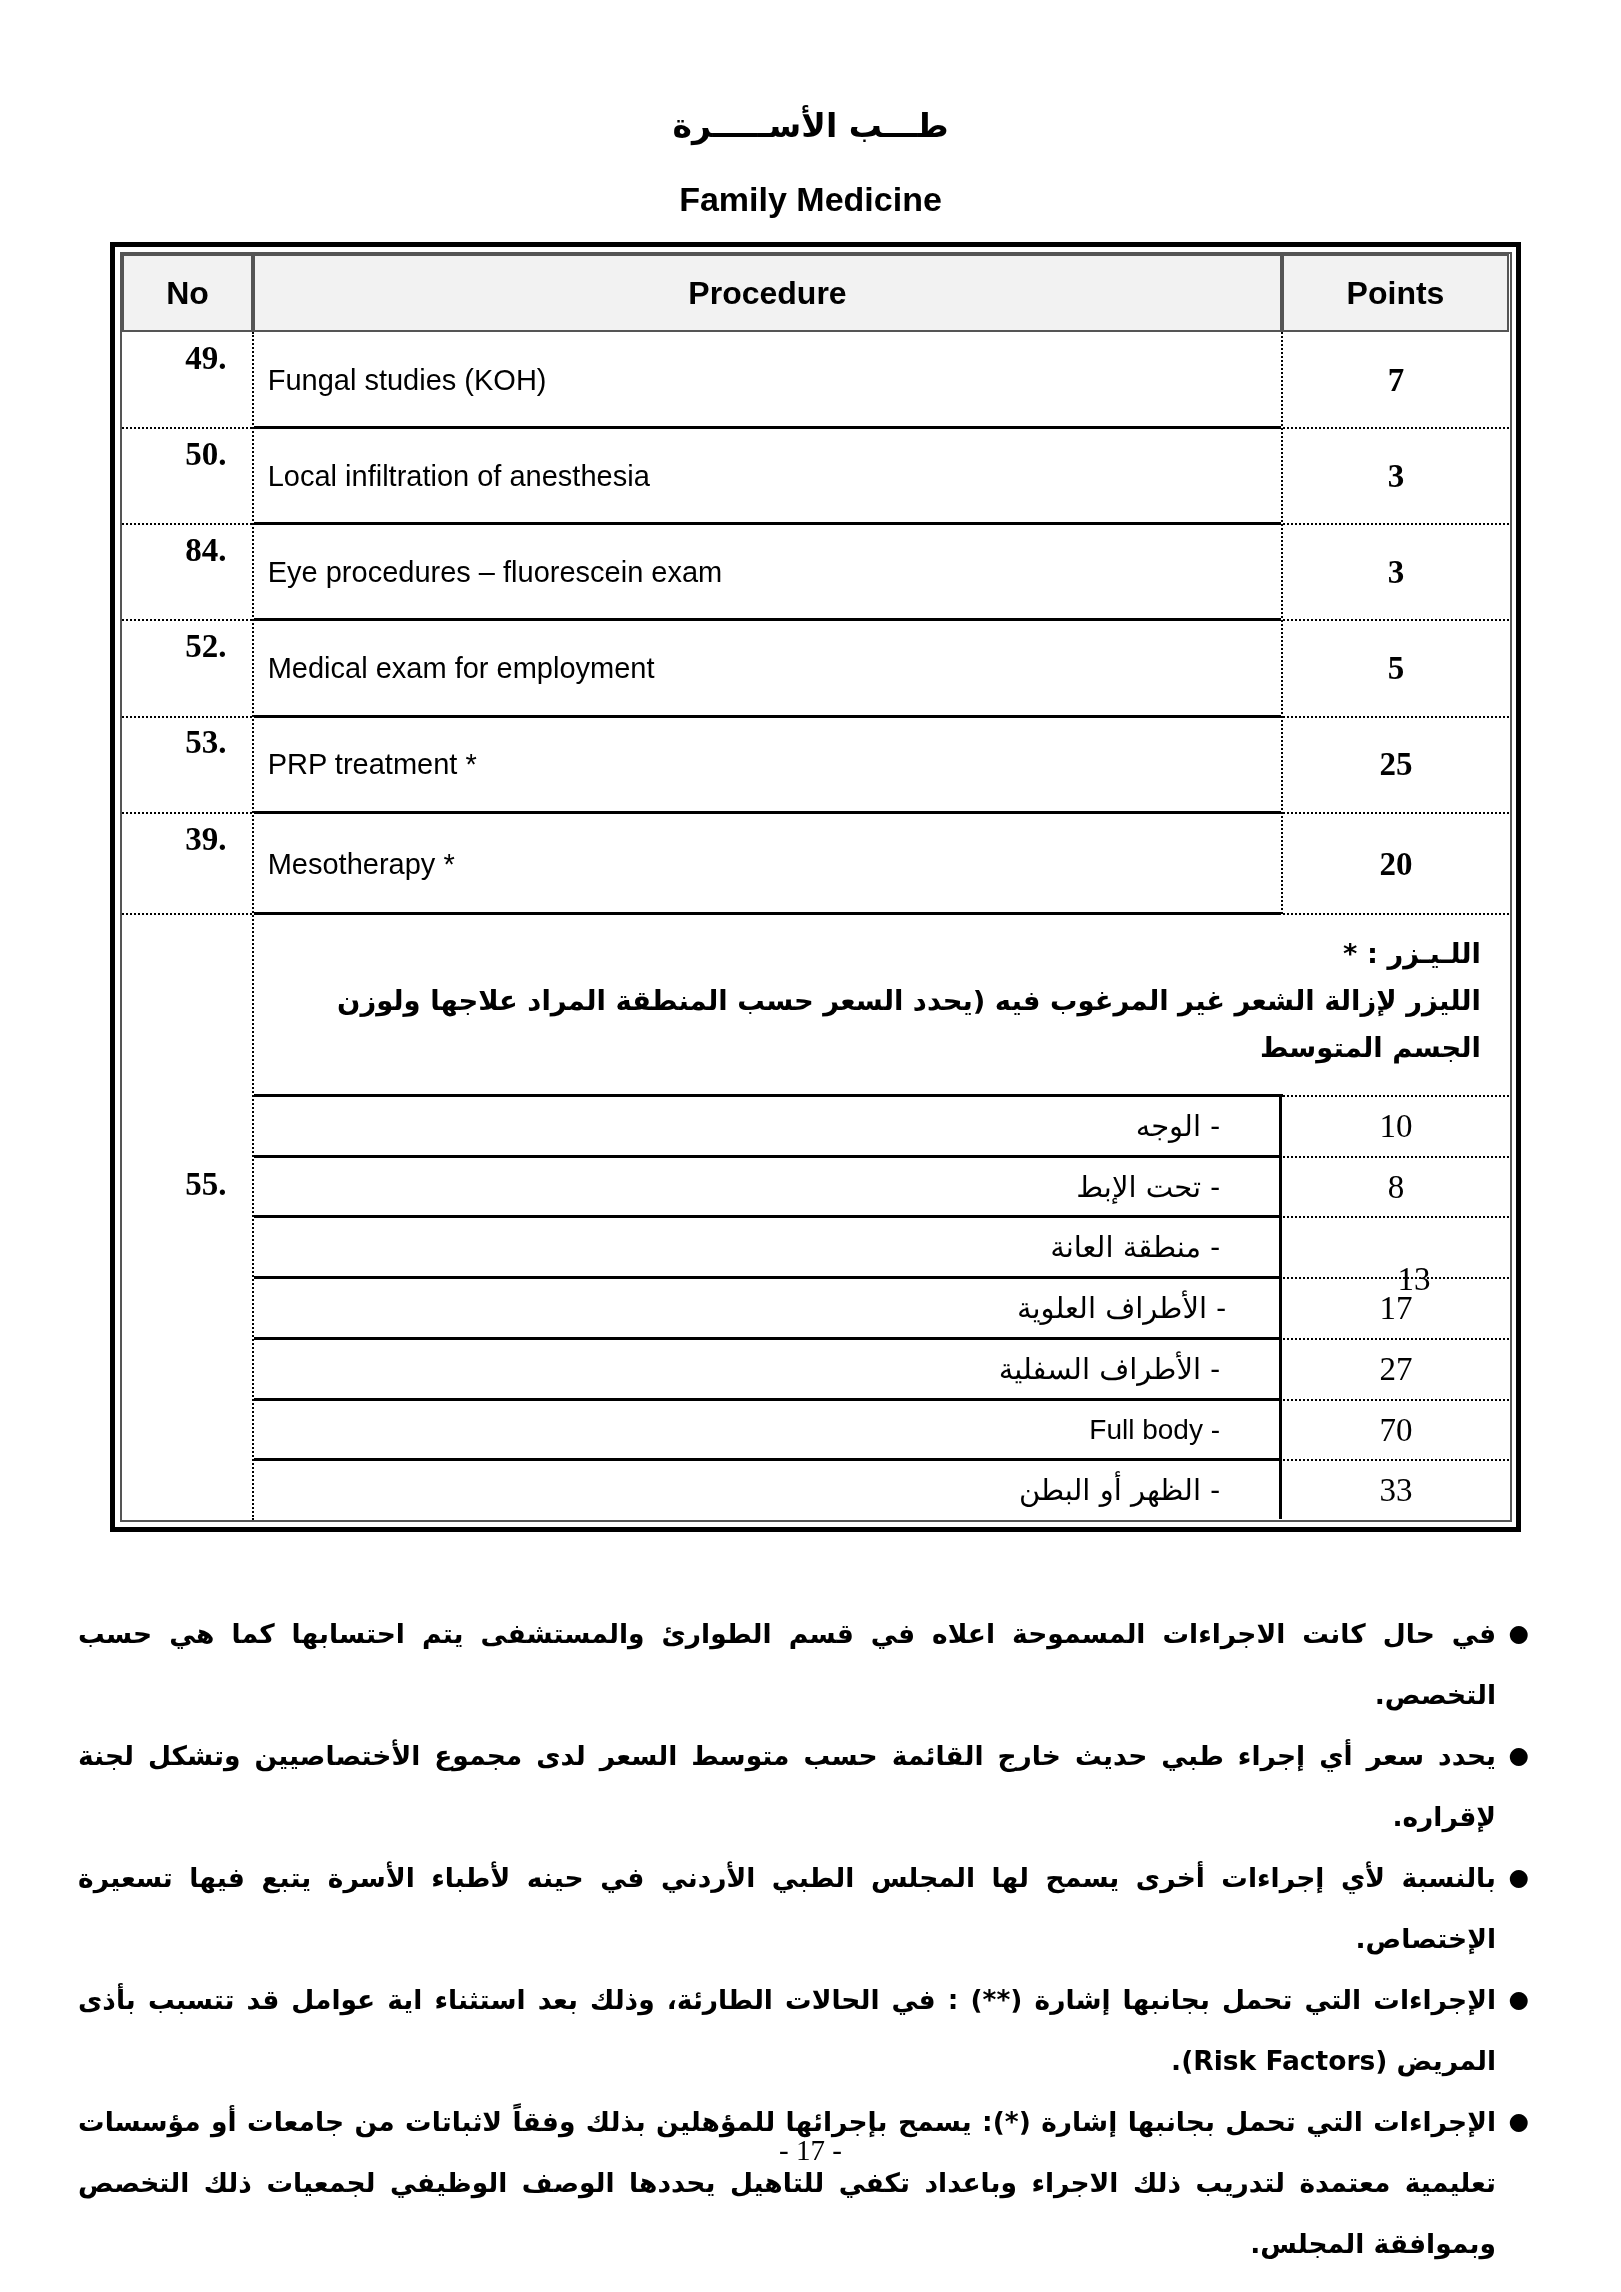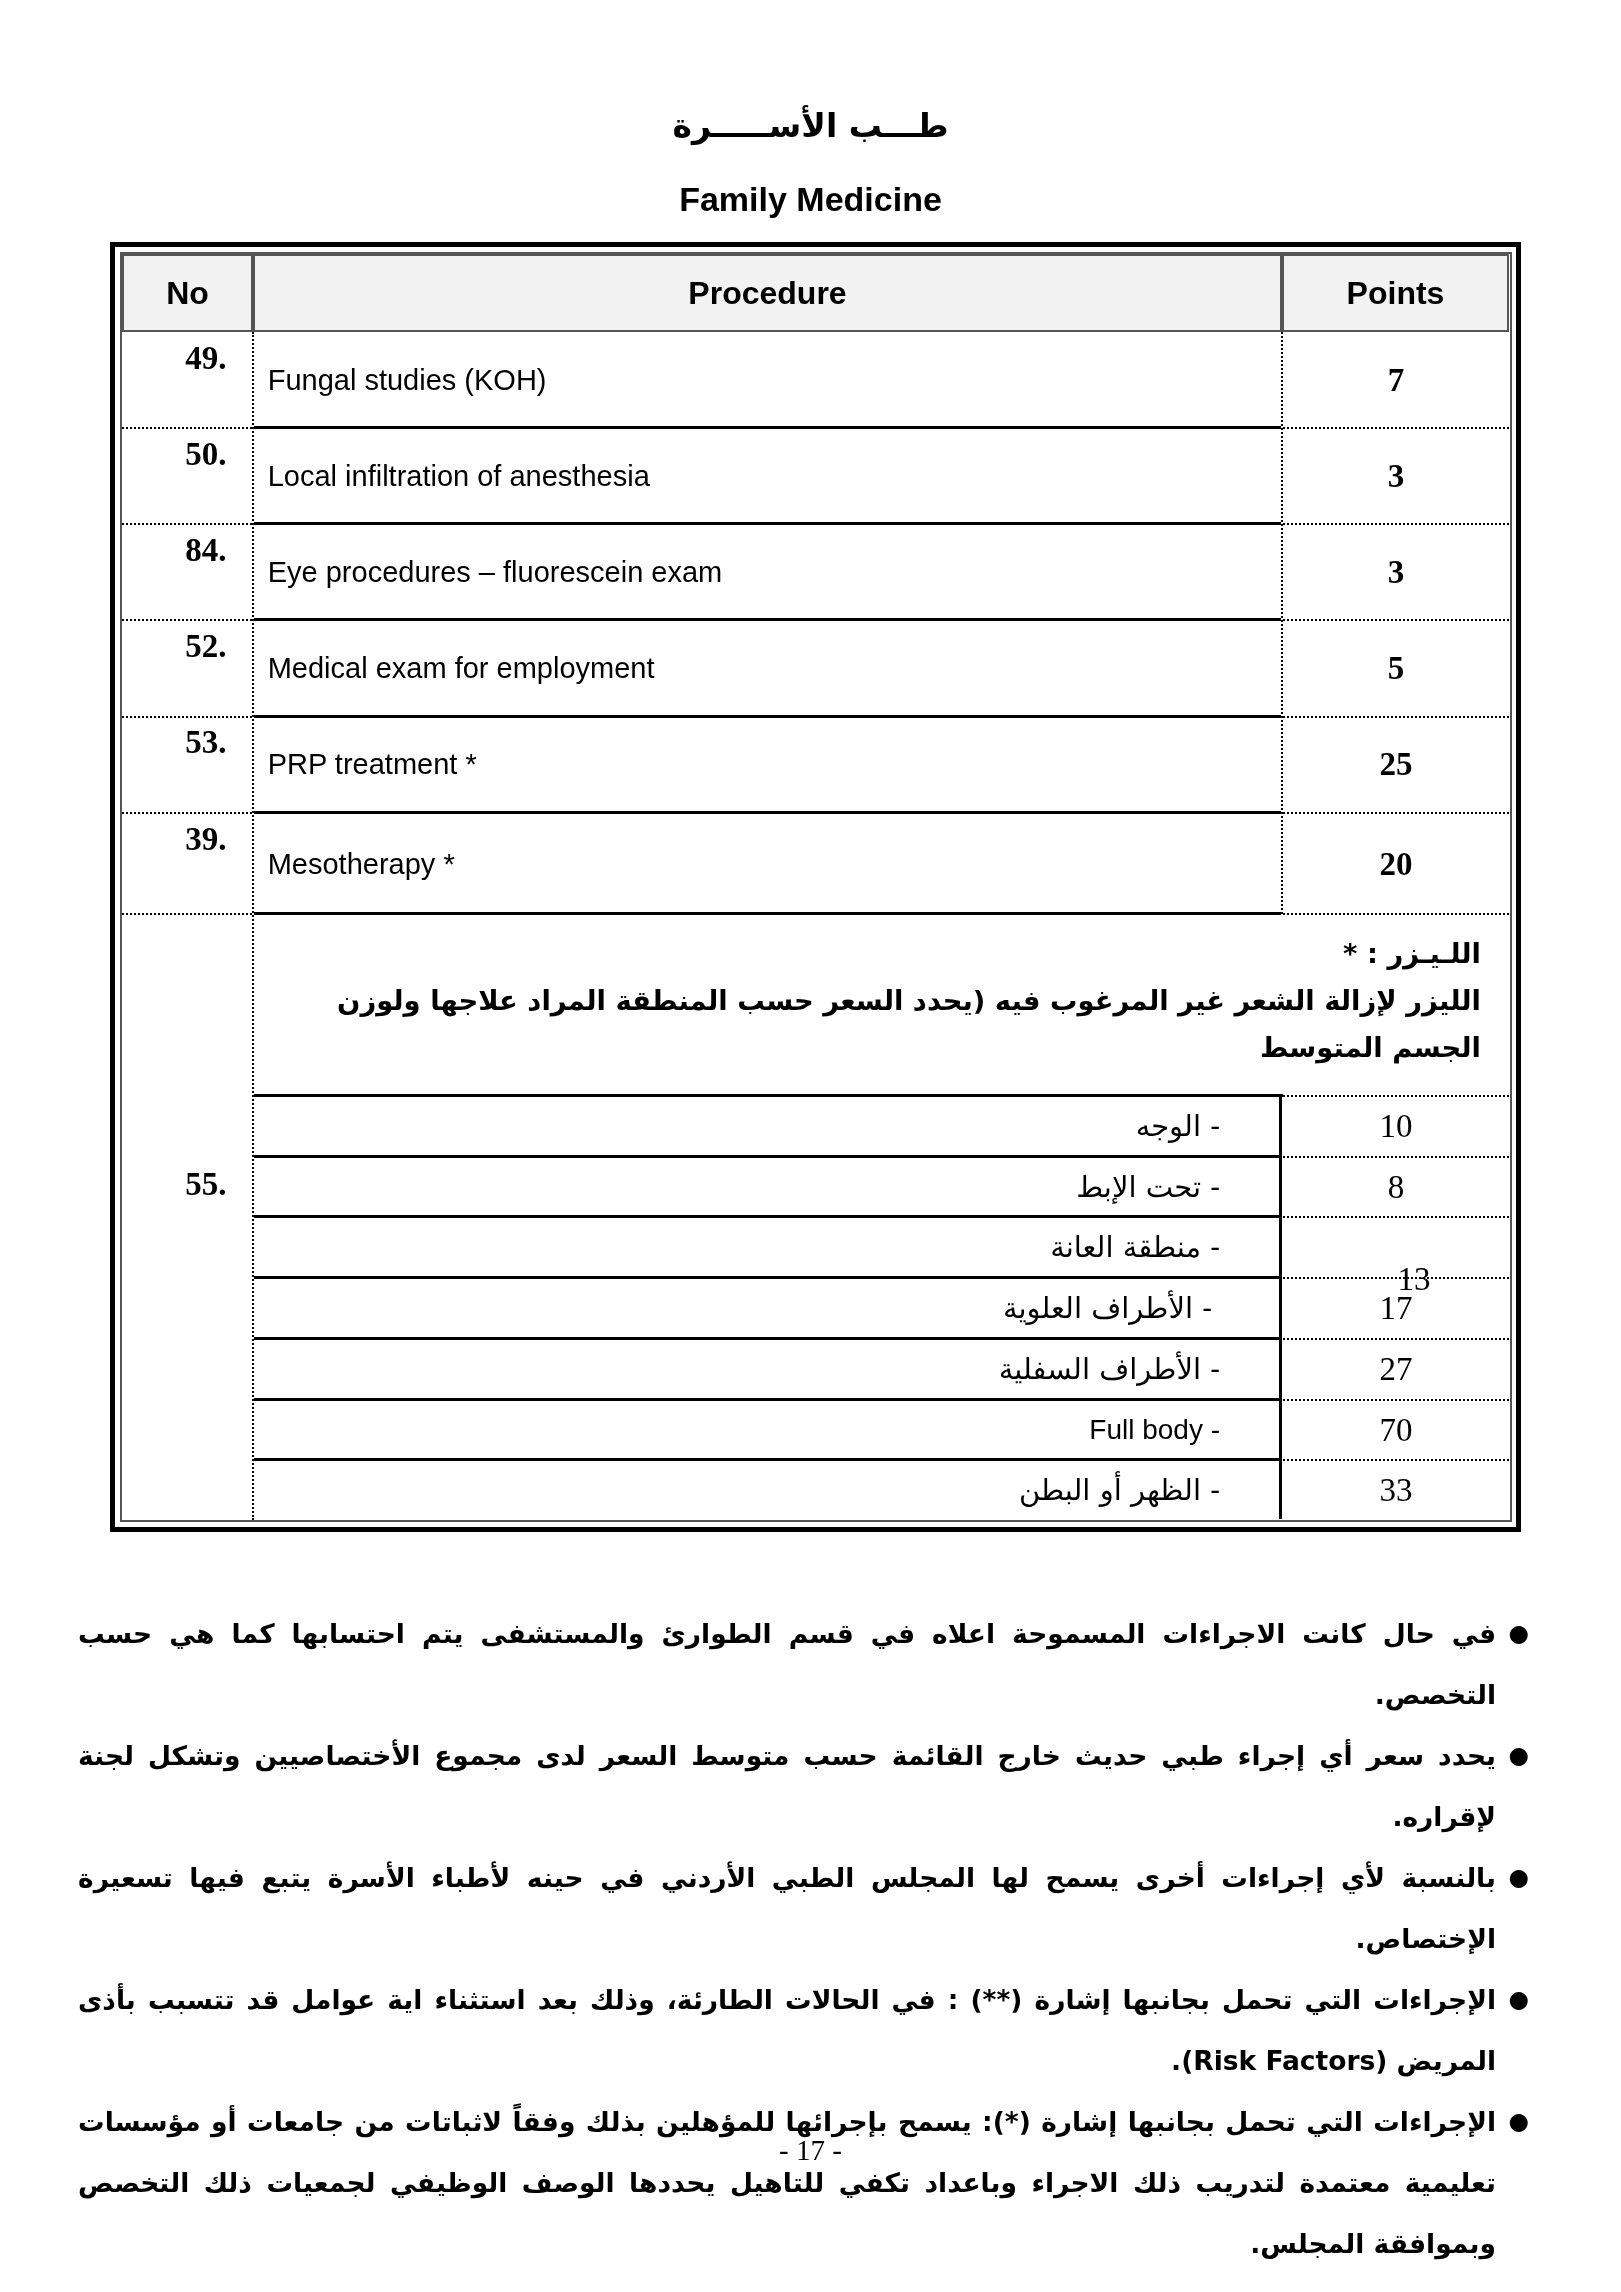--- a/index.html
+++ b/index.html
@@ -159,21 +159,21 @@
     <div class="cell sub-label" style="left:254px; top:1158px; width:1025px; height:58px;">-  تحت الإبط</div>
     <div class="cell sub-val" style="left:1283px; top:1158px; width:226px; height:58px;">8</div>
     <div class="hline-solid" style="left:254px; top:1215px; width:1025px;"></div>
     <div class="hline-dot" style="left:1283px; top:1216px; width:226px;"></div>
 
     <div class="cell sub-label" style="left:254px; top:1218px; width:1025px; height:58px;">-  منطقة العانة</div>
     <div class="cell sub-val" style="left:1283px; top:1250px; width:262px; height:58px;">13</div>
     <div class="hline-solid" style="left:254px; top:1276px; width:1025px;"></div>
     <div class="hline-dot" style="left:1283px; top:1277px; width:226px;"></div>
 
-    <div class="cell sub-label" style="left:246px; top:1279px; width:1025px; height:58px;">-  الأطراف العلوية</div>
+    <div class="cell sub-label" style="left:260px; top:1279px; width:1025px; height:58px;">-  الأطراف العلوية</div>
     <div class="cell sub-val" style="left:1283px; top:1279px; width:226px; height:58px;">17</div>
     <div class="hline-solid" style="left:254px; top:1337px; width:1025px;"></div>
     <div class="hline-dot" style="left:1283px; top:1338px; width:226px;"></div>
 
     <div class="cell sub-label" style="left:254px; top:1340px; width:1025px; height:58px;">-  الأطراف السفلية</div>
     <div class="cell sub-val" style="left:1283px; top:1340px; width:226px; height:58px;">27</div>
     <div class="hline-solid" style="left:254px; top:1398px; width:1025px;"></div>
     <div class="hline-dot" style="left:1283px; top:1399px; width:226px;"></div>
 
     <div class="cell sub-label" style="left:254px; top:1401px; width:1025px; height:58px; font-family:'Liberation Sans', sans-serif; font-size:28px;">

